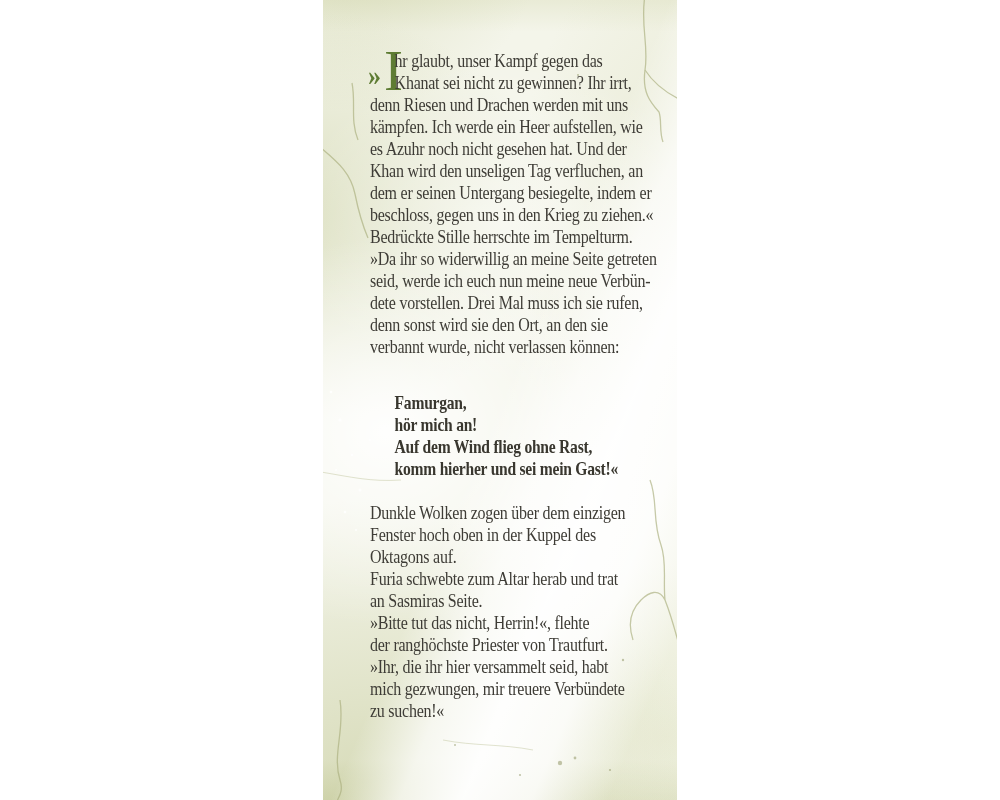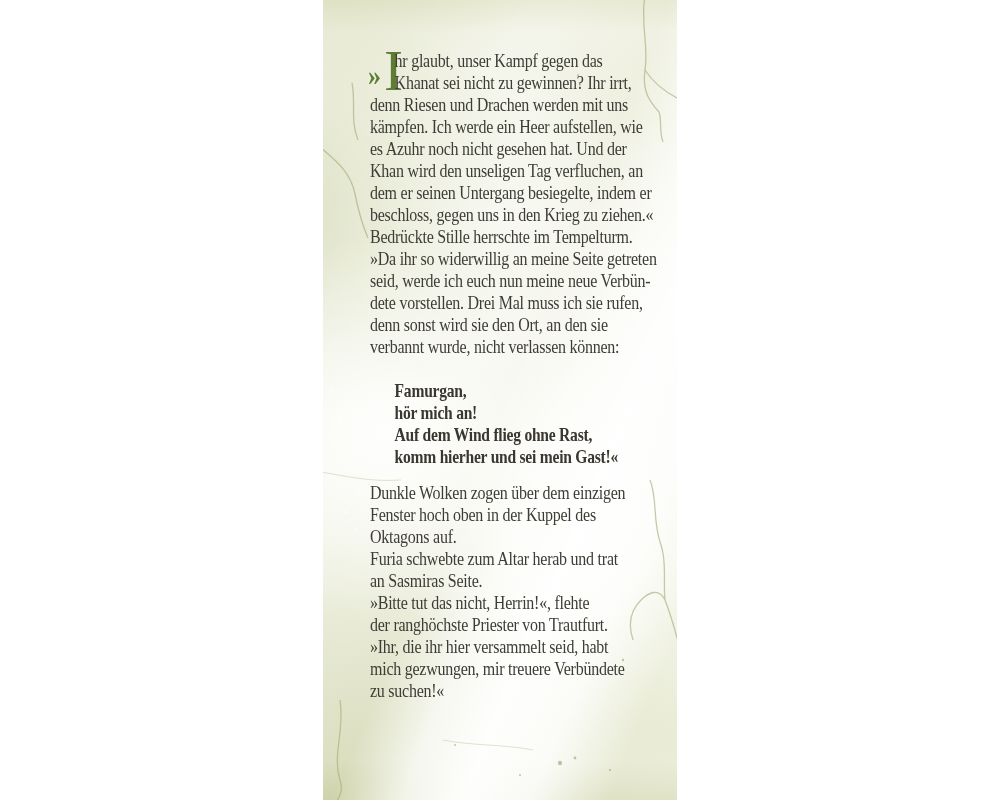--- a/index.html
+++ b/index.html
@@ -41,23 +41,23 @@
   .indent { padding-left:30px; }
   .dc-group { position:absolute; left:0; top:2px; width:30px; height:44px; }
   .qm {
     position:absolute; left:-2px; top:9px; font-size:29px; line-height:1;
     color:#5e7c33; font-weight:bold; transform:scaleX(0.9); transform-origin:0 0;
   }
   .dc {
     position:absolute; left:14px; top:-5px; font-size:57px; line-height:48px;
     color:#5e7c33;
   }
-  .verse { margin-top:22px; }
+  .verse { margin-top:34px; }
   .verse .tline { padding-left:30px; font-weight:bold; font-size:19px; color:#39372f; }
-  .closing { margin-top:14px; }
+  .closing { margin-top:22px; }
 </style>
 </head>
 <body>
 
 <div class="stage">
   <div class="page">
     <div class="marble"></div>
 
     <svg class="veins" viewBox="0 0 354 800" xmlns="http://www.w3.org/2000/svg">
       <g fill="none" stroke="#a9ae7c" stroke-width="1.3" opacity="0.65">

